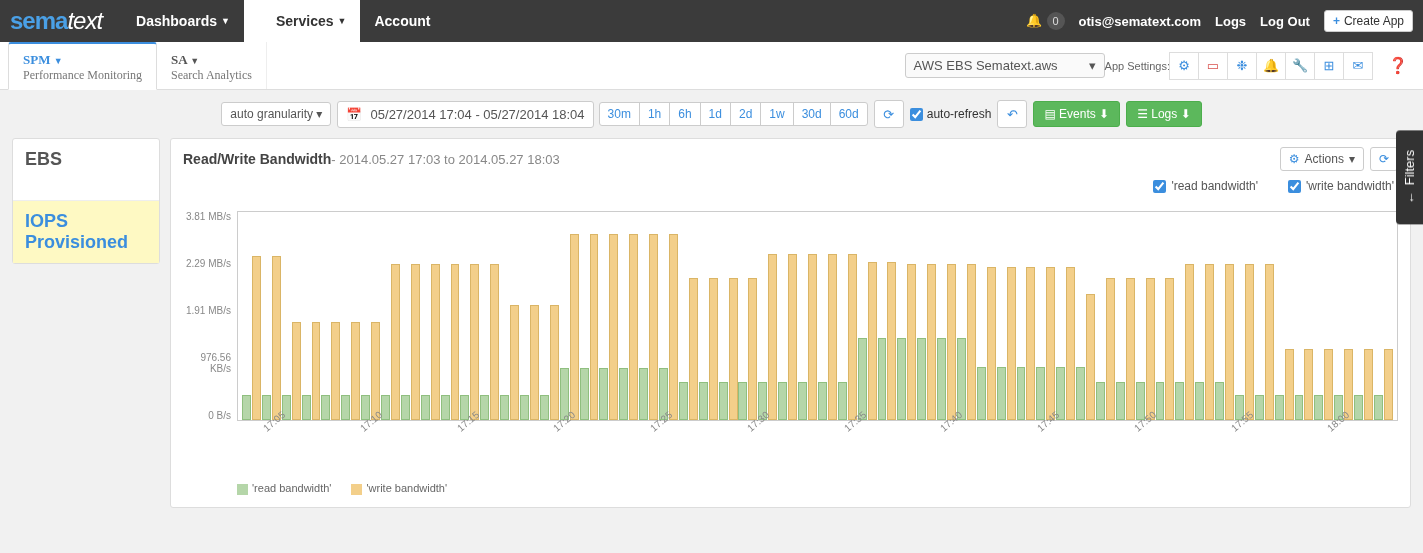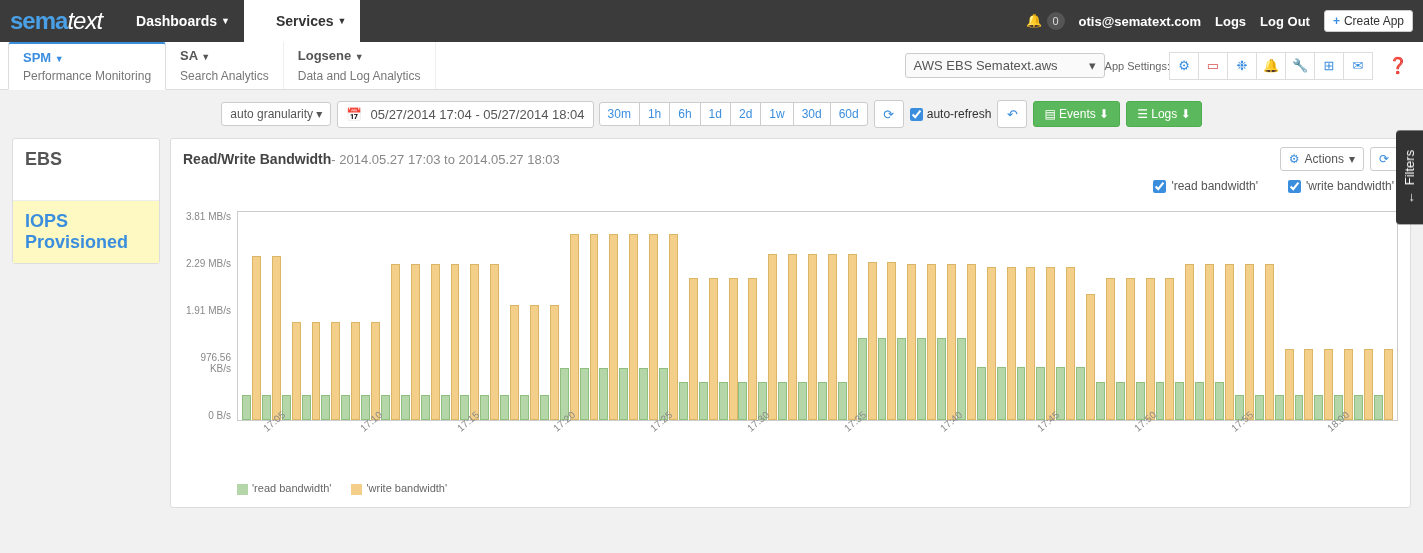--- a/index.html
+++ b/index.html
@@ -9,21 +9,21 @@
 .logo b{color:#4aa0e6;font-style:normal;font-weight:bold;}
 .nav-item { color: #fff; padding: 0 14px; height: 42px; display: flex; align-items: center; cursor: pointer; font-weight:bold; font-size:14px;}
 .nav-item.active { background: #fff; color: #333; padding-left: 32px; }
 .caret { font-size: 9px; margin-left: 4px; }
 .nav-spacer { flex: 1; }
 .nav-right { display: flex; align-items: center; gap: 14px; color: #fff; }
 .bell-badge { background:#555;border-radius:50%;width:18px;height:18px;display:inline-flex;align-items:center;justify-content:center;font-size:11px;color:#ddd;}
 .btn-create { background: #fff; color: #333; border: 1px solid #ccc; border-radius: 3px; padding: 3px 8px; font-size: 12px; cursor:pointer;display:flex;align-items:center;gap:4px;}
 .plus{color:#3b8ede;font-weight:bold;}
 .sub-nav { background: #fff; border-bottom: 1px solid #ddd; display: flex; align-items: stretch; height: 48px; padding-left:8px;}
-.sub-tab { padding: 6px 14px; border-right: 1px solid #eee; display:flex;flex-direction:column;justify-content:space-between;min-width:90px;}
+.sub-tab { padding: 6px 14px; border-right: 1px solid #eee; display:flex;flex-direction:column;justify-content:flex-end;min-width:90px;font-family:Liberation Serif, serif;}
 .sub-tab.first{border:1px solid #ddd;border-top:2px solid #3b8ede;border-bottom:1px solid #fff;margin-bottom:-1px;border-radius:3px 3px 0 0;background:#fff;}
 .sub-tab-title { font-weight: bold; color: #3b8ede; font-size:13px;}
 .sub-tab-title.dark{color:#555;}
 .sub-tab-sub { font-size: 12px; color: #777; }
 .sub-right { margin-left: auto; display: flex; align-items: center; padding-right: 10px; }
 .app-select { border:1px solid #ccc;border-radius:3px;padding:4px 8px;font-size:13px;width:200px;display:flex;align-items:center;justify-content:center;background:#fafafa;}
 .app-settings-label{font-size:11px;color:#666;}
 .icon-row{display:flex;}
 .icon-btn{width:30px;height:28px;border:1px solid #ddd;display:flex;align-items:center;justify-content:center;font-size:13px;color:#3b8ede;margin-left:-1px;cursor:pointer;background:#fff;}
 .icon-btn.red{color:#d9534f;}
@@ -63,20 +63,21 @@
 input[type=checkbox]{accent-color:#3b8ede;}
 </style>
 </head>
 <body>
 
 <div class="top-nav">
   <div class="logo"><b>sema</b><span>text</span></div>
   <div id="nav-items" style="display:flex;height:100%;">
       <div class="nav-item">Dashboards<span class="caret">▼</span></div>
       <div class="nav-item active">Services<span class="caret">▼</span></div>
+      <div class="nav-item">Account</div>
     </div>
   <div class="nav-spacer"></div>
   <div class="nav-right">
     <span style="cursor:pointer;">🔔 <span class="bell-badge">0</span></span>
     <span style="font-weight:bold;">otis@sematext.com</span>
     <span style="font-weight:bold;cursor:pointer;">Logs</span>
     <span style="font-weight:bold;cursor:pointer;">Log Out</span>
     <button class="btn-create">
         <span class="plus">+</span>
         <span>Create App</span>
@@ -86,24 +87,20 @@
 
 <div class="sub-nav">
   <div id="subtabs" style="display:flex;">
       <div class="sub-tab first">
         <div class="sub-tab-title ">SPM <span style="font-size:9px;">▼</span></div>
         <div class="sub-tab-sub">Performance Monitoring</div>
       </div>
       <div class="sub-tab">
         <div class="sub-tab-title dark">SA <span style="font-size:9px;">▼</span></div>
         <div class="sub-tab-sub">Search Analytics</div>
-      </div>
-      <div class="sub-tab">
-        <div class="sub-tab-title dark">Logsene <span style="font-size:9px;">▼</span></div>
-        <div class="sub-tab-sub">Data and Log Analytics</div>
       </div>
     </div>
   <div class="sub-right">
     <div class="app-select">
         <span>AWS EBS Sematext.aws</span>
         <span style="margin-left:auto;">▾</span>
       </div>
     <span class="app-settings-label">App Settings:</span>
     <div class="icon-row">
       <div class="icon-btn">⚙</div>

